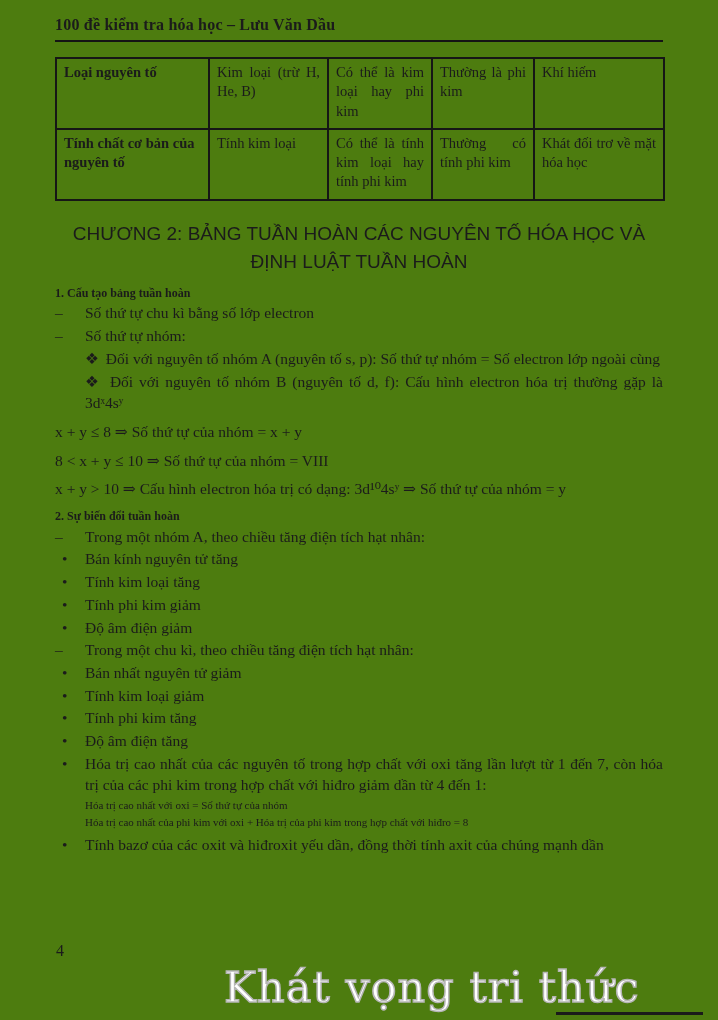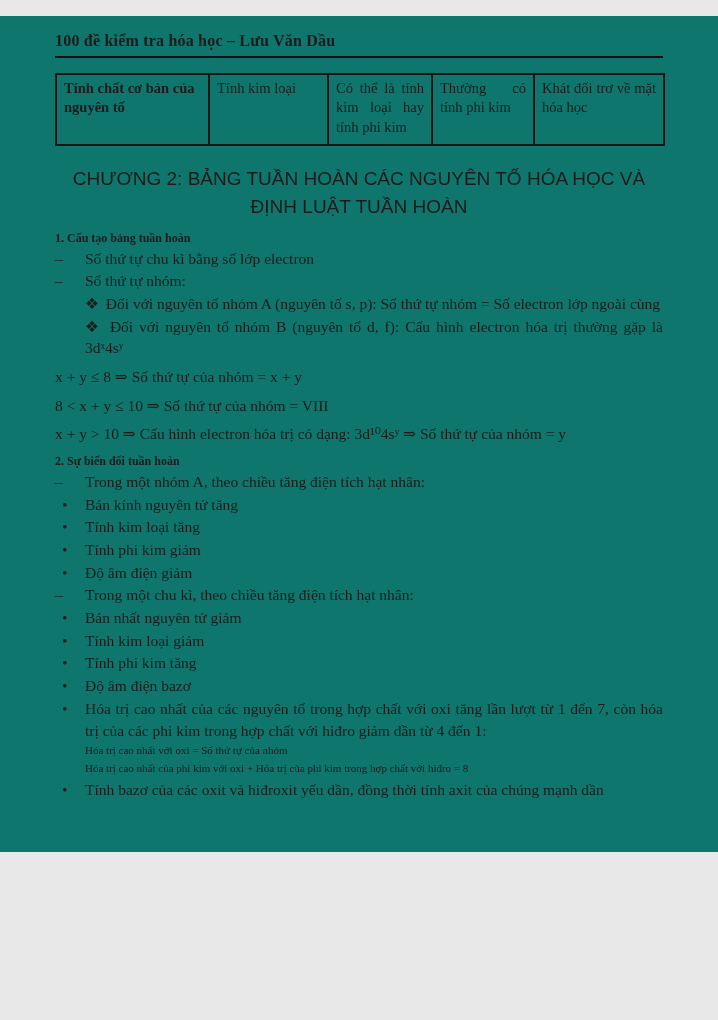--- a/index.html
+++ b/index.html
@@ -1,19 +1,19 @@
 <!DOCTYPE html>
 <html><head>
 <meta charset="utf-8">
 <style>
   html,body { margin:0; padding:0; background:#e8e8e8; }
   .page {
-    width:718px; height:836px; position:relative; background:#0f766e;
+    width:718px; height:1020px; position:relative; background:#4d7c0f;
     overflow:hidden; font-family:"Liberation Serif","DejaVu Serif",serif;
-    color:#1b1b1b; margin:16px auto;
+    color:#1b1b1b; margin:0 auto;
   }
   .content { position:absolute; left:55px; width:608px; top:16px; z-index:2; }
 
   .doc-header { font-weight:bold; font-size:16px; letter-spacing:0.2px; }
   .header-rule { margin-top:6px; border-top:2.5px solid #141414; }
 
   table.summary { border-collapse:collapse; width:100%; margin-top:15px;
     font-size:14.5px; line-height:1.33; table-layout:fixed; }
   .summary td { border:2px solid #161616; padding:4px 7px 7px; vertical-align:top; text-align:justify; }
   .summary td.rowhead { font-weight:bold; text-align:left; }
@@ -57,20 +57,27 @@
 
     <table class="summary">
       <colgroup>
         <col style="width:153px">
           <col style="width:119px">
           <col style="width:104px">
           <col style="width:102px">
           <col style="width:130px">
       </colgroup>
       <tbody>
+        <tr>
+          <td class="rowhead">Loại nguyên tố</td>
+          <td>Kim loại (trừ H, He, B)</td>
+          <td>Có thể là kim loại hay phi kim</td>
+          <td>Thường là phi kim</td>
+          <td>Khí hiếm</td>
+        </tr>
         <tr>
           <td class="rowhead">Tính chất cơ bản của nguyên tố</td>
           <td>Tính kim loại</td>
           <td>Có thể là tính kim loại hay tính phi kim</td>
           <td>Thường có tính phi kim</td>
           <td>Khát đối trơ về mặt hóa học</td>
         </tr>
       </tbody>
     </table>
 
@@ -136,21 +143,21 @@
     <div class="li bullet">
       <span class="mk">•</span>
       <span class="tx">Tính kim loại giảm</span>
     </div>
     <div class="li bullet">
       <span class="mk">•</span>
       <span class="tx">Tính phi kim tăng</span>
     </div>
     <div class="li bullet">
       <span class="mk">•</span>
-      <span class="tx">Độ âm điện bazơ</span>
+      <span class="tx">Độ âm điện tăng</span>
     </div>
 
     <div class="li bullet justify">
       <span class="mk">•</span>
       <span class="tx">Hóa trị cao nhất của các nguyên tố trong hợp chất với oxi tăng lần lượt từ 1 đến 7, còn hóa trị của các phi kim trong hợp chất với hiđro giảm dần từ 4 đến 1:</span>
     </div>
     <div class="subline">Hóa trị cao nhất với oxi = Số thứ tự của nhóm</div>
     <div class="subline">Hóa trị cao nhất của phi kim với oxi + Hóa trị của phi kim trong hợp chất với hiđro = 8</div>
 
     <div class="li bullet" style="margin-top:3px;">

